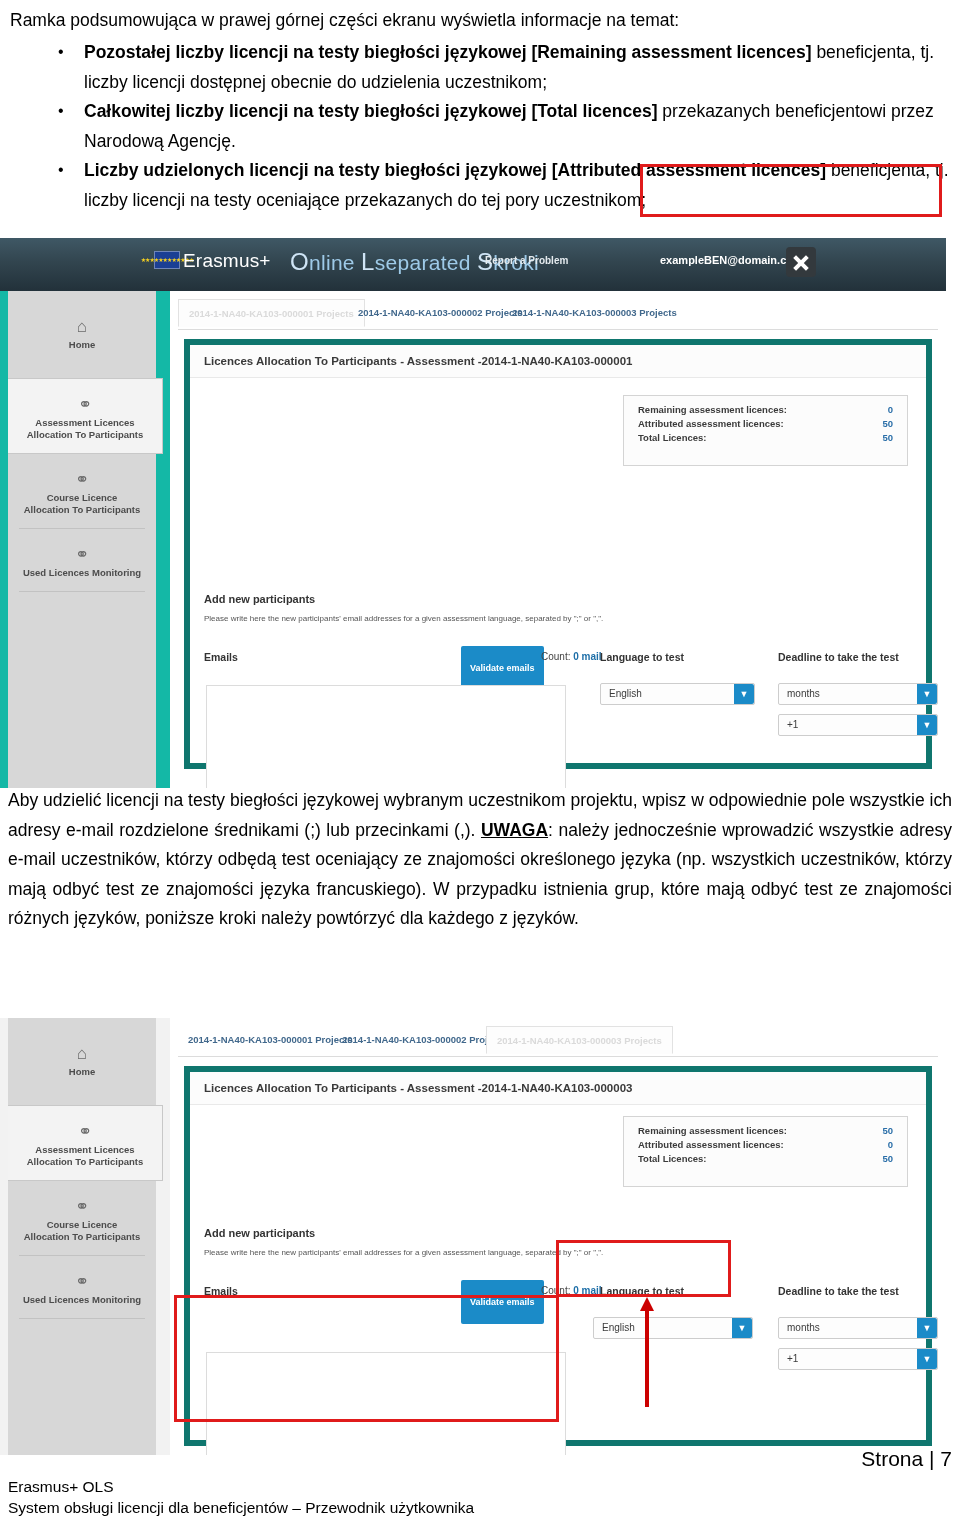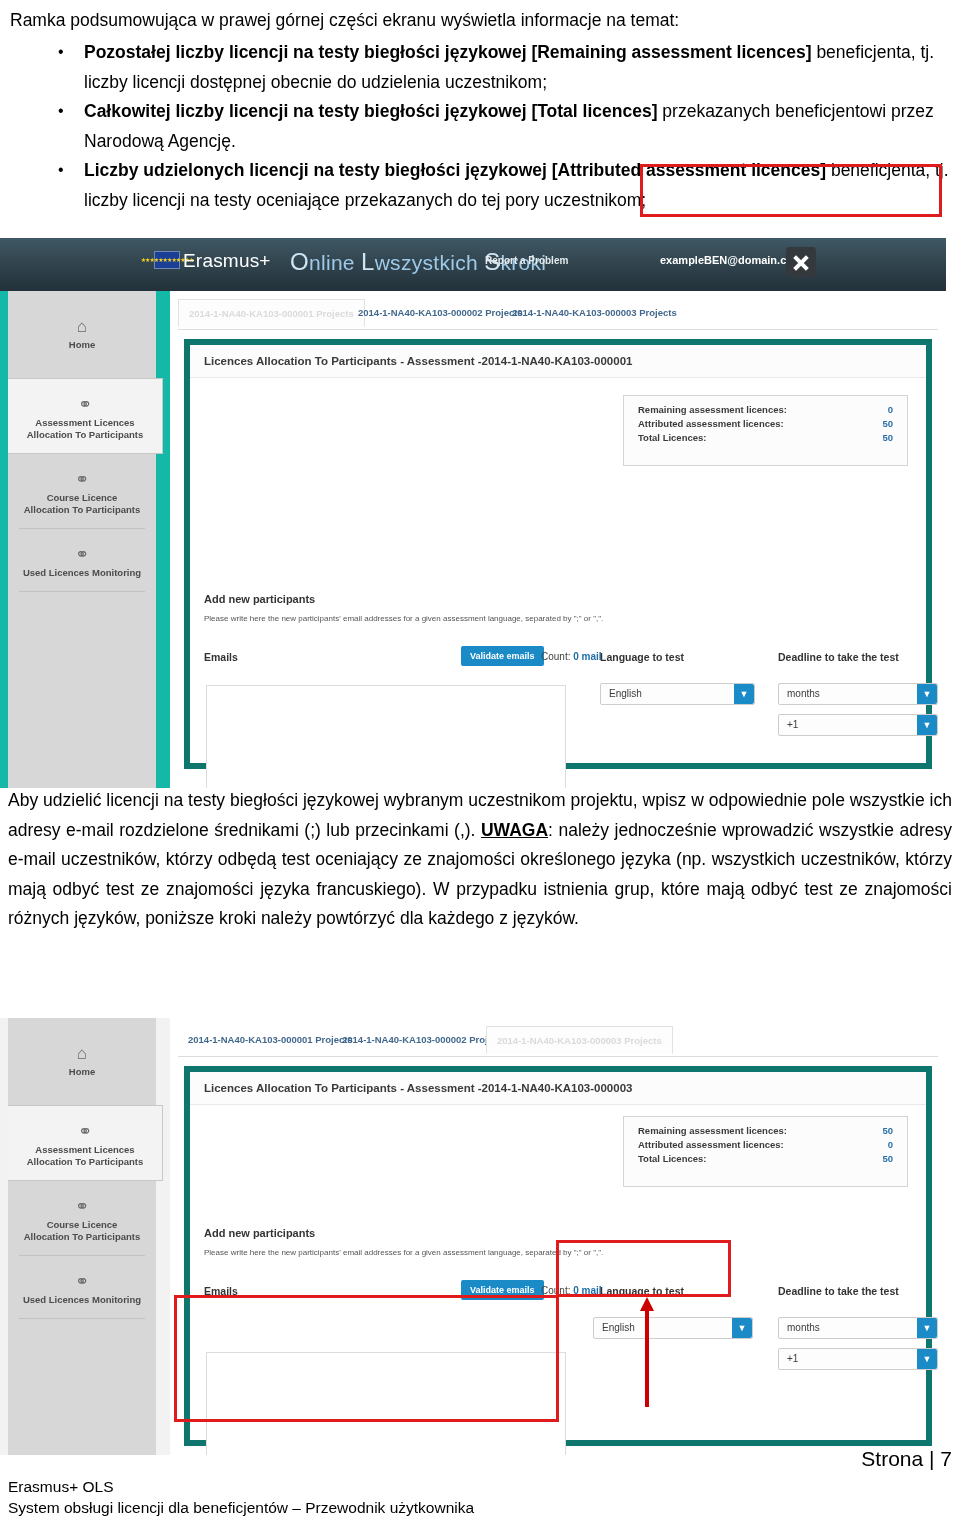--- a/index.html
+++ b/index.html
@@ -273,21 +273,21 @@
   .lbl-emails {
     position: absolute; left: 0; top: 0;
     font-size: 10.5px; font-weight: bold; color: #333;
   }
   .btn-validate {
     position: absolute; left: 257px; top: -5px;
     background: #1b8bc8;
     color: #fff;
     font-size: 9px;
     font-weight: bold;
-    padding: 5px 9px;
+    padding: 17px 9px;
     border-radius: 2px;
   }
   .count-txt {
     position: absolute; left: 337px; top: 0;
     font-size: 10px; color: #444;
   }
   .count-txt b { color: #1e6fa8; }
   .lbl-lang {
     position: absolute; left: 396px; top: 0;
     font-size: 10.5px; font-weight: bold; color: #333;
@@ -438,21 +438,21 @@
   <li><b>Liczby udzielonych licencji na testy biegłości językowej [Attributed assessment licences]</b><span> beneficjenta, tj. liczby licencji na testy oceniające przekazanych do tej pory uczestnikom;</span></li>
 </ul>
 
 <div class="shot1">
 
   <div class="ols-header">
     <div class="eu-flag">
       <span class="stars">★★★★★★★★★★★★</span>
     </div>
     <div class="brand-erasmus">Erasmus+</div>
-    <div class="brand-ols"><span class="cap">O</span><span>nline </span><span class="cap">L</span><span>wszystkich </span><span class="cap">S</span><span>kroki</span></div>
+    <div class="brand-ols"><span class="cap">O</span><span>nline </span><span class="cap">L</span><span>separated </span><span class="cap">S</span><span>kroki</span></div>
     <div class="report-problem">Report a Problem</div>
     <div class="user-email">exampleBEN@domain.com</div>
     <div class="close-btn"></div>
   </div>
 
   <div class="ols-side">
     <div class="side-item home-block">
       <span class="ico">⌂</span>
       <span class="lbl">Home</span>
     </div>

